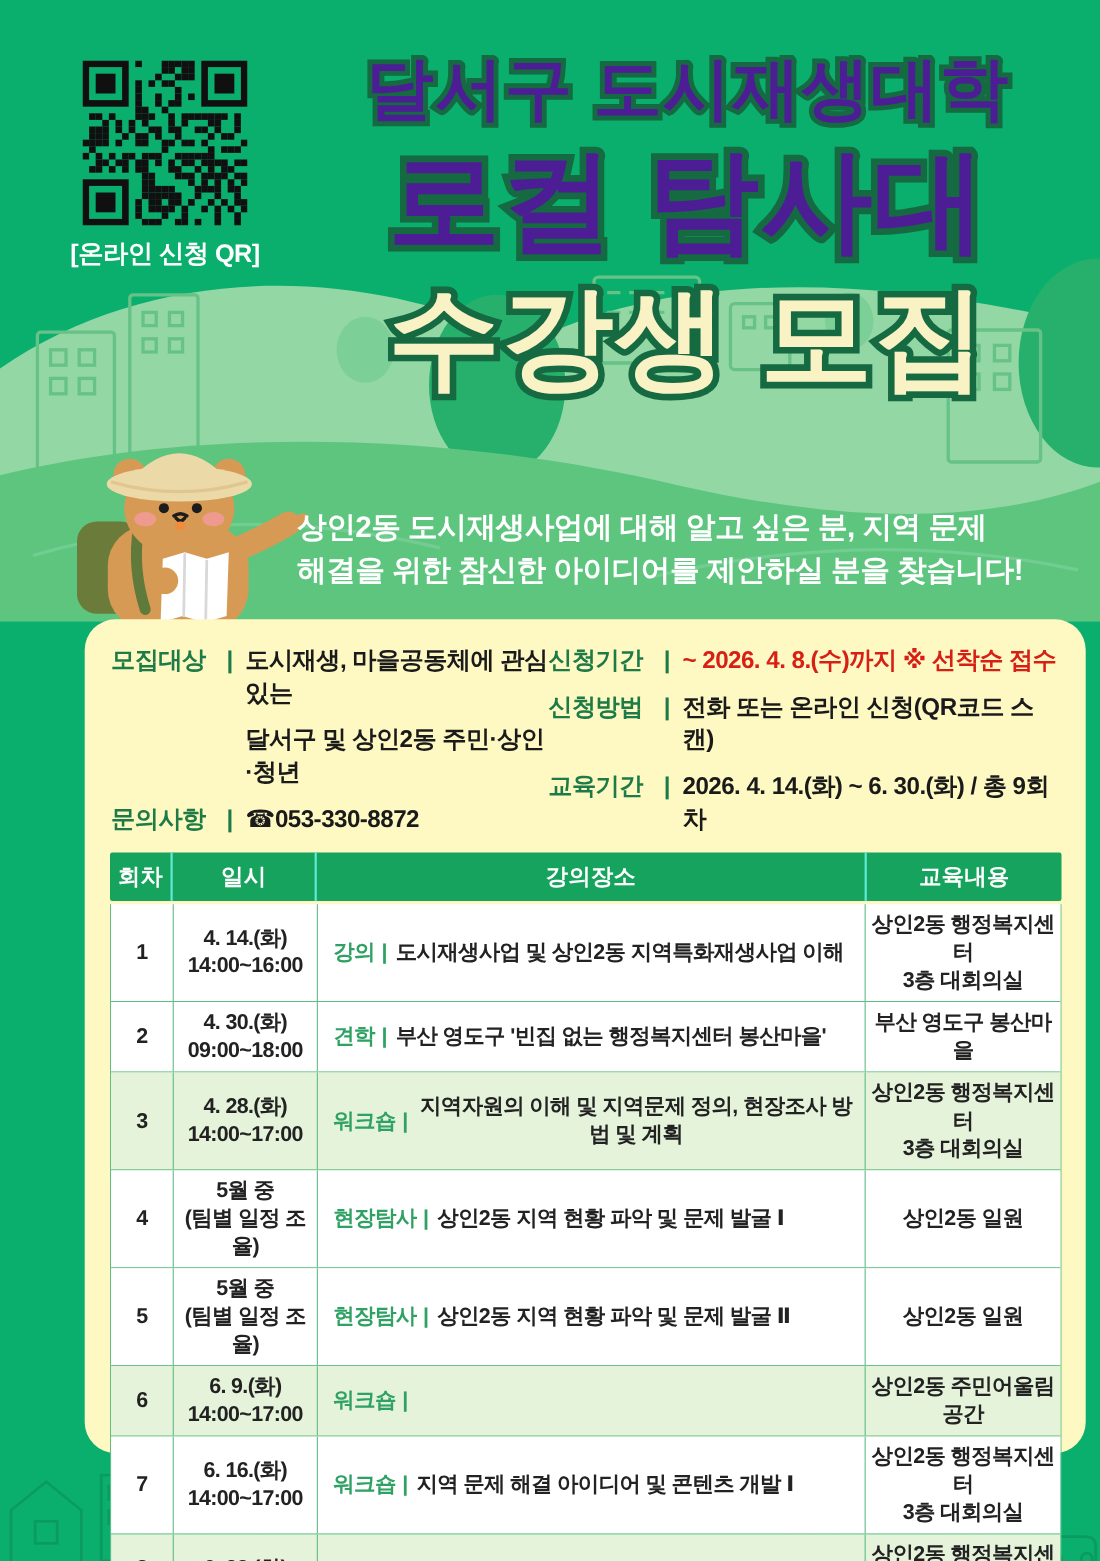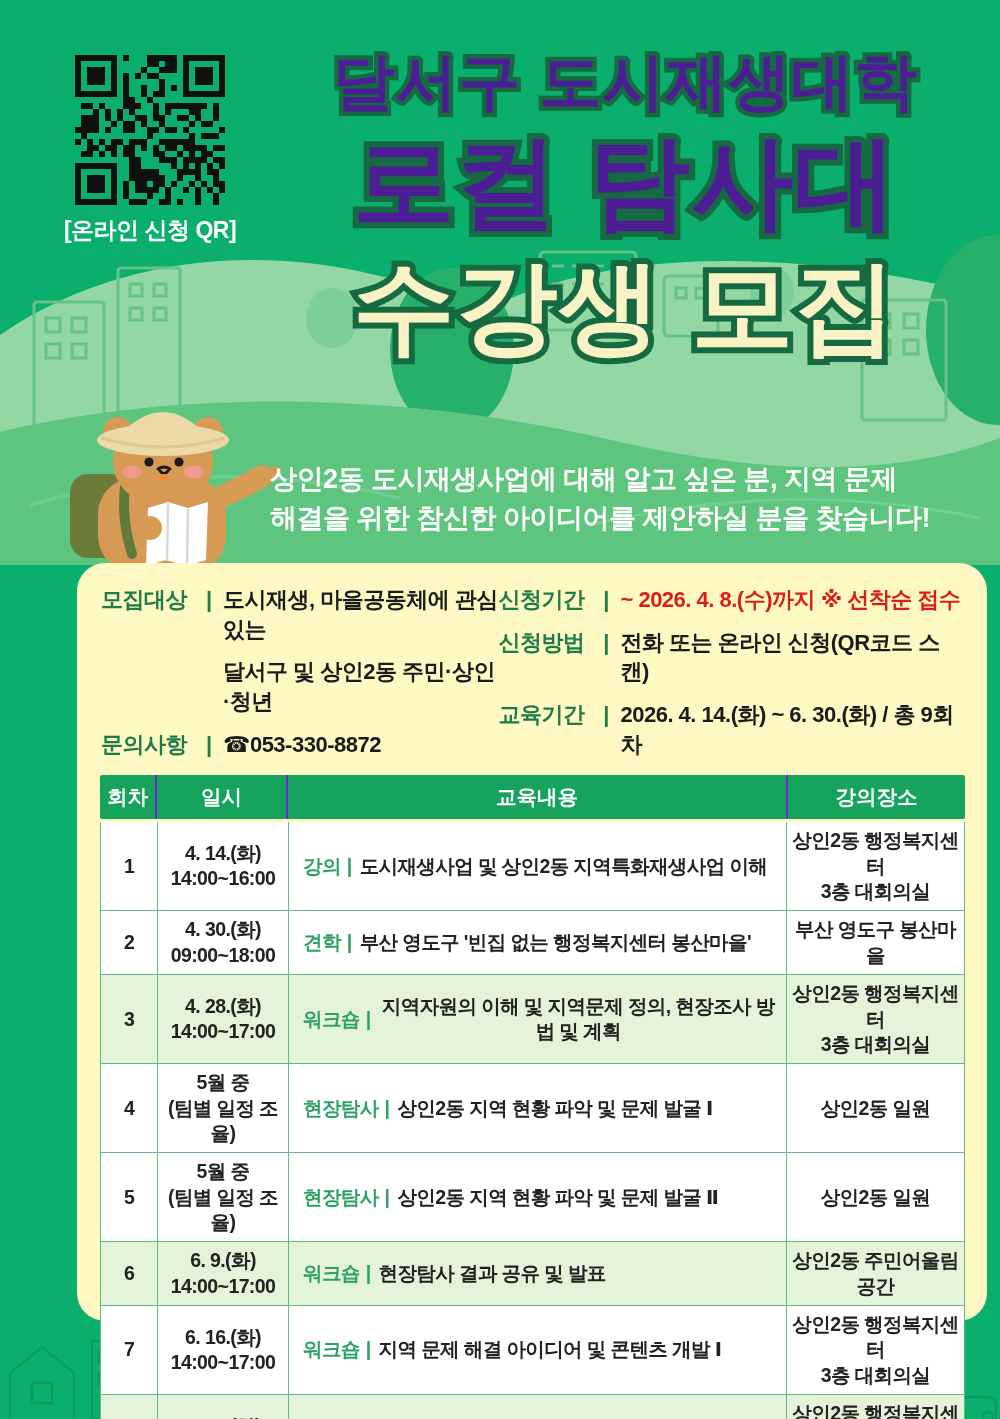--- a/index.html
+++ b/index.html
@@ -46,21 +46,21 @@
   .info-value { color:#1a1a1a; font-weight:700; letter-spacing:-0.5px; }
   .info-value.red { color:#d81f16; }
 
   
   .schedule { margin:10px 22px 0 23px; }
   .thead {
     display:grid; grid-template-columns:57px 131px 1fr 177px;
     background:#16a35d; color:#ffffff; font-weight:700; font-size:20.5px;
     border-radius:2px; margin-bottom:3px;
   }
-  .thead .th { padding:8px 4px; text-align:center; border-right:2px solid #6d28d9; }
+  .thead .th { padding:8px 4px; text-align:center; border-right:2px solid #5eead4; }
   .thead .th:last-child { border-right:none; }
 
   .tbody { border-left:1px solid #5dbd85; border-right:1px solid #5dbd85; }
   .trow {
     display:grid; grid-template-columns:57px 131px 1fr 177px;
     min-height:60.3px; border-bottom:1px solid #5dbd85; background:#ffffff;
   }
   .trow.hl { background:#e5f3da; }
   .td { display:flex; flex-direction:column; justify-content:center; align-items:center;
     text-align:center; padding:6px 4px; border-right:1px solid #5dbd85;
@@ -437,22 +437,22 @@
         <span class="info-pipe">|</span>
         <span class="info-value">2026. 4. 14.(화) ~ 6. 30.(화) / 총 9회차</span>
       </div>
     </div>
   </div>
 
   <div class="schedule">
     <div class="thead">
       <div class="th">회차</div>
       <div class="th">일시</div>
+      <div class="th">강의장소</div>
       <div class="th">교육내용</div>
-      <div class="th">강의장소</div>
     </div>
     <div class="tbody" id="schedule-body">
         <div class="trow">
     <div class="td cell-no">1</div>
     <div class="td cell-date">
       <span class="d1">4. 14.(화)</span>
             <span class="d2">14:00~16:00</span>
     </div>
     <div class="td content">
       <span class="cell-cat">강의</span>
@@ -527,21 +527,20 @@
   </div>
         <div class="trow hl">
     <div class="td cell-no">6</div>
     <div class="td cell-date">
       <span class="d1">6. 9.(화)</span>
             <span class="d2">14:00~17:00</span>
     </div>
     <div class="td content">
       <span class="cell-cat">워크숍</span>
       <span class="cell-pipe">|</span>
-      <span class="cell-text">현장탐사 결과 공유 및 발표</span>
     </div>
     <div class="td cell-place">
       <span class="p1">상인2동 주민어울림공간</span>
     </div>
   </div>
         <div class="trow">
     <div class="td cell-no">7</div>
     <div class="td cell-date">
       <span class="d1">6. 16.(화)</span>
             <span class="d2">14:00~17:00</span>

